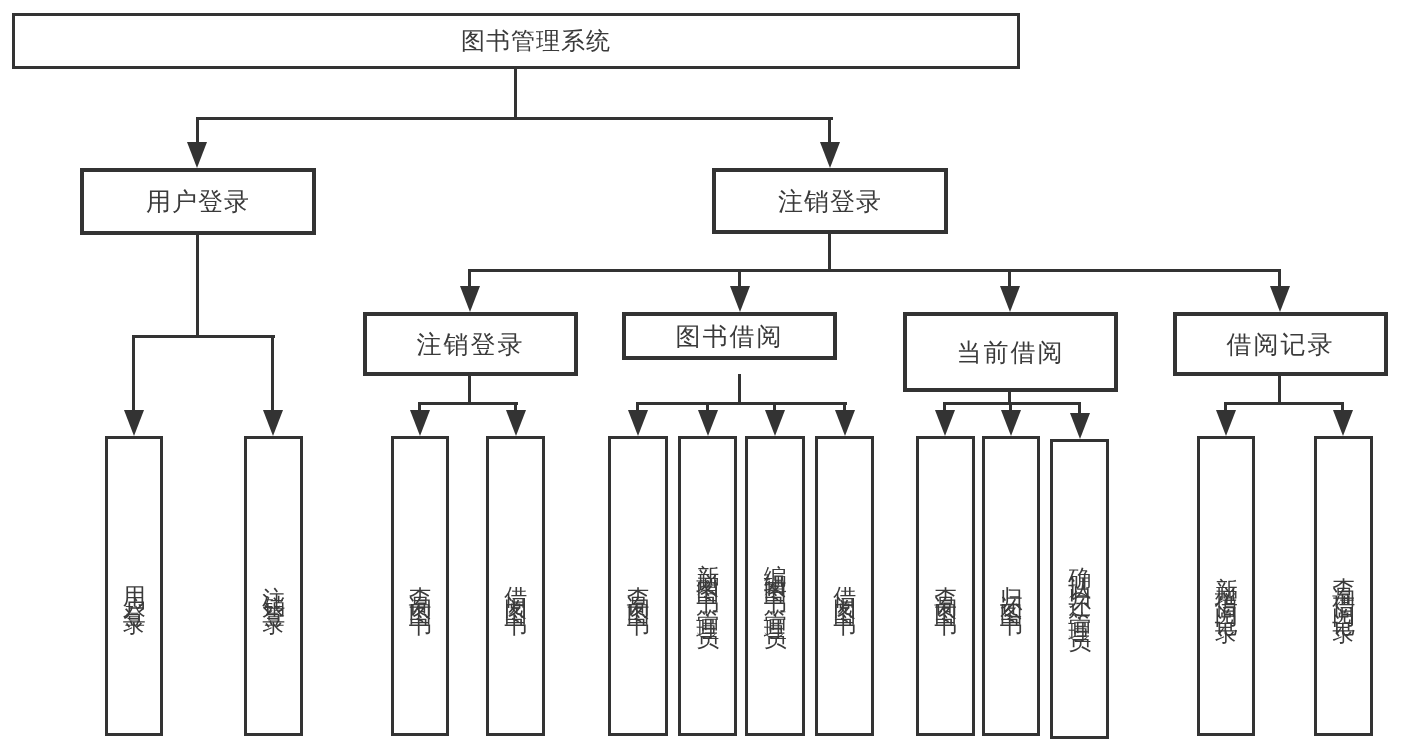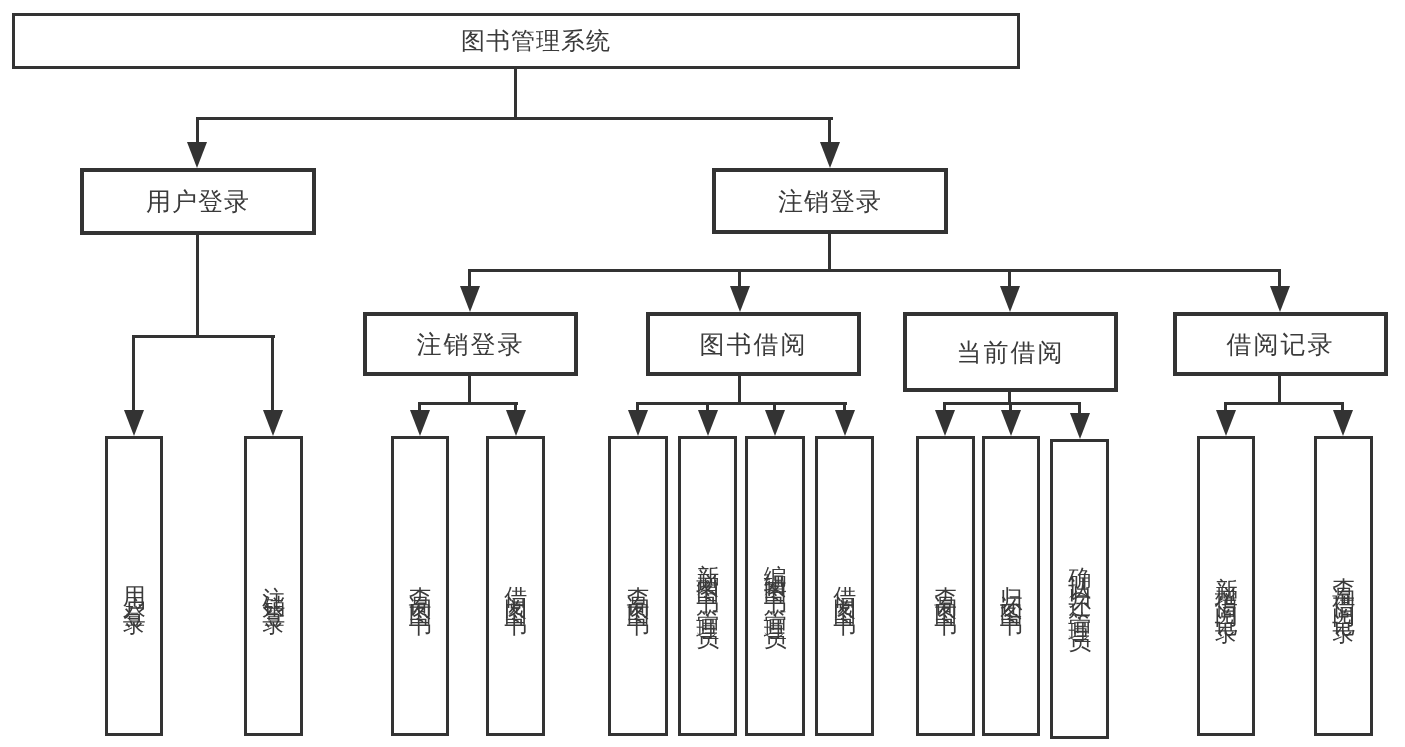--- a/index.html
+++ b/index.html
@@ -96,21 +96,21 @@
   <div class="arrow" style="left:1070px;top:413px"></div>
   <div class="arrow" style="left:1216px;top:410px"></div>
   <div class="arrow" style="left:1333px;top:410px"></div>
 
   <div class="box lvl1" style="left:12px;top:13px;width:1008px;height:56px">图书管理系统</div>
 
   <div class="box lvl2" style="left:80px;top:168px;width:236px;height:67px">用户登录</div>
   <div class="box lvl2" style="left:712px;top:168px;width:236px;height:66px">注销登录</div>
 
   <div class="box lvl3" style="left:363px;top:312px;width:215px;height:64px">注销登录</div>
-  <div class="box lvl3" style="left:646px;top:312px;width:215px;height:64px">图书借阅</div>
+  <div class="box lvl3" style="left:622px;top:312px;width:215px;height:48px">图书借阅</div>
   <div class="box lvl3" style="left:903px;top:312px;width:215px;height:80px">当前借阅</div>
   <div class="box lvl3" style="left:1173px;top:312px;width:215px;height:64px">借阅记录</div>
 
   <div class="box leaf" style="left:105px;top:436px;width:58px;height:300px">
     <span class="vtext">用户登录</span>
   </div>
   <div class="box leaf" style="left:244px;top:436px;width:59px;height:300px">
     <span class="vtext">注销登录</span>
   </div>
 

